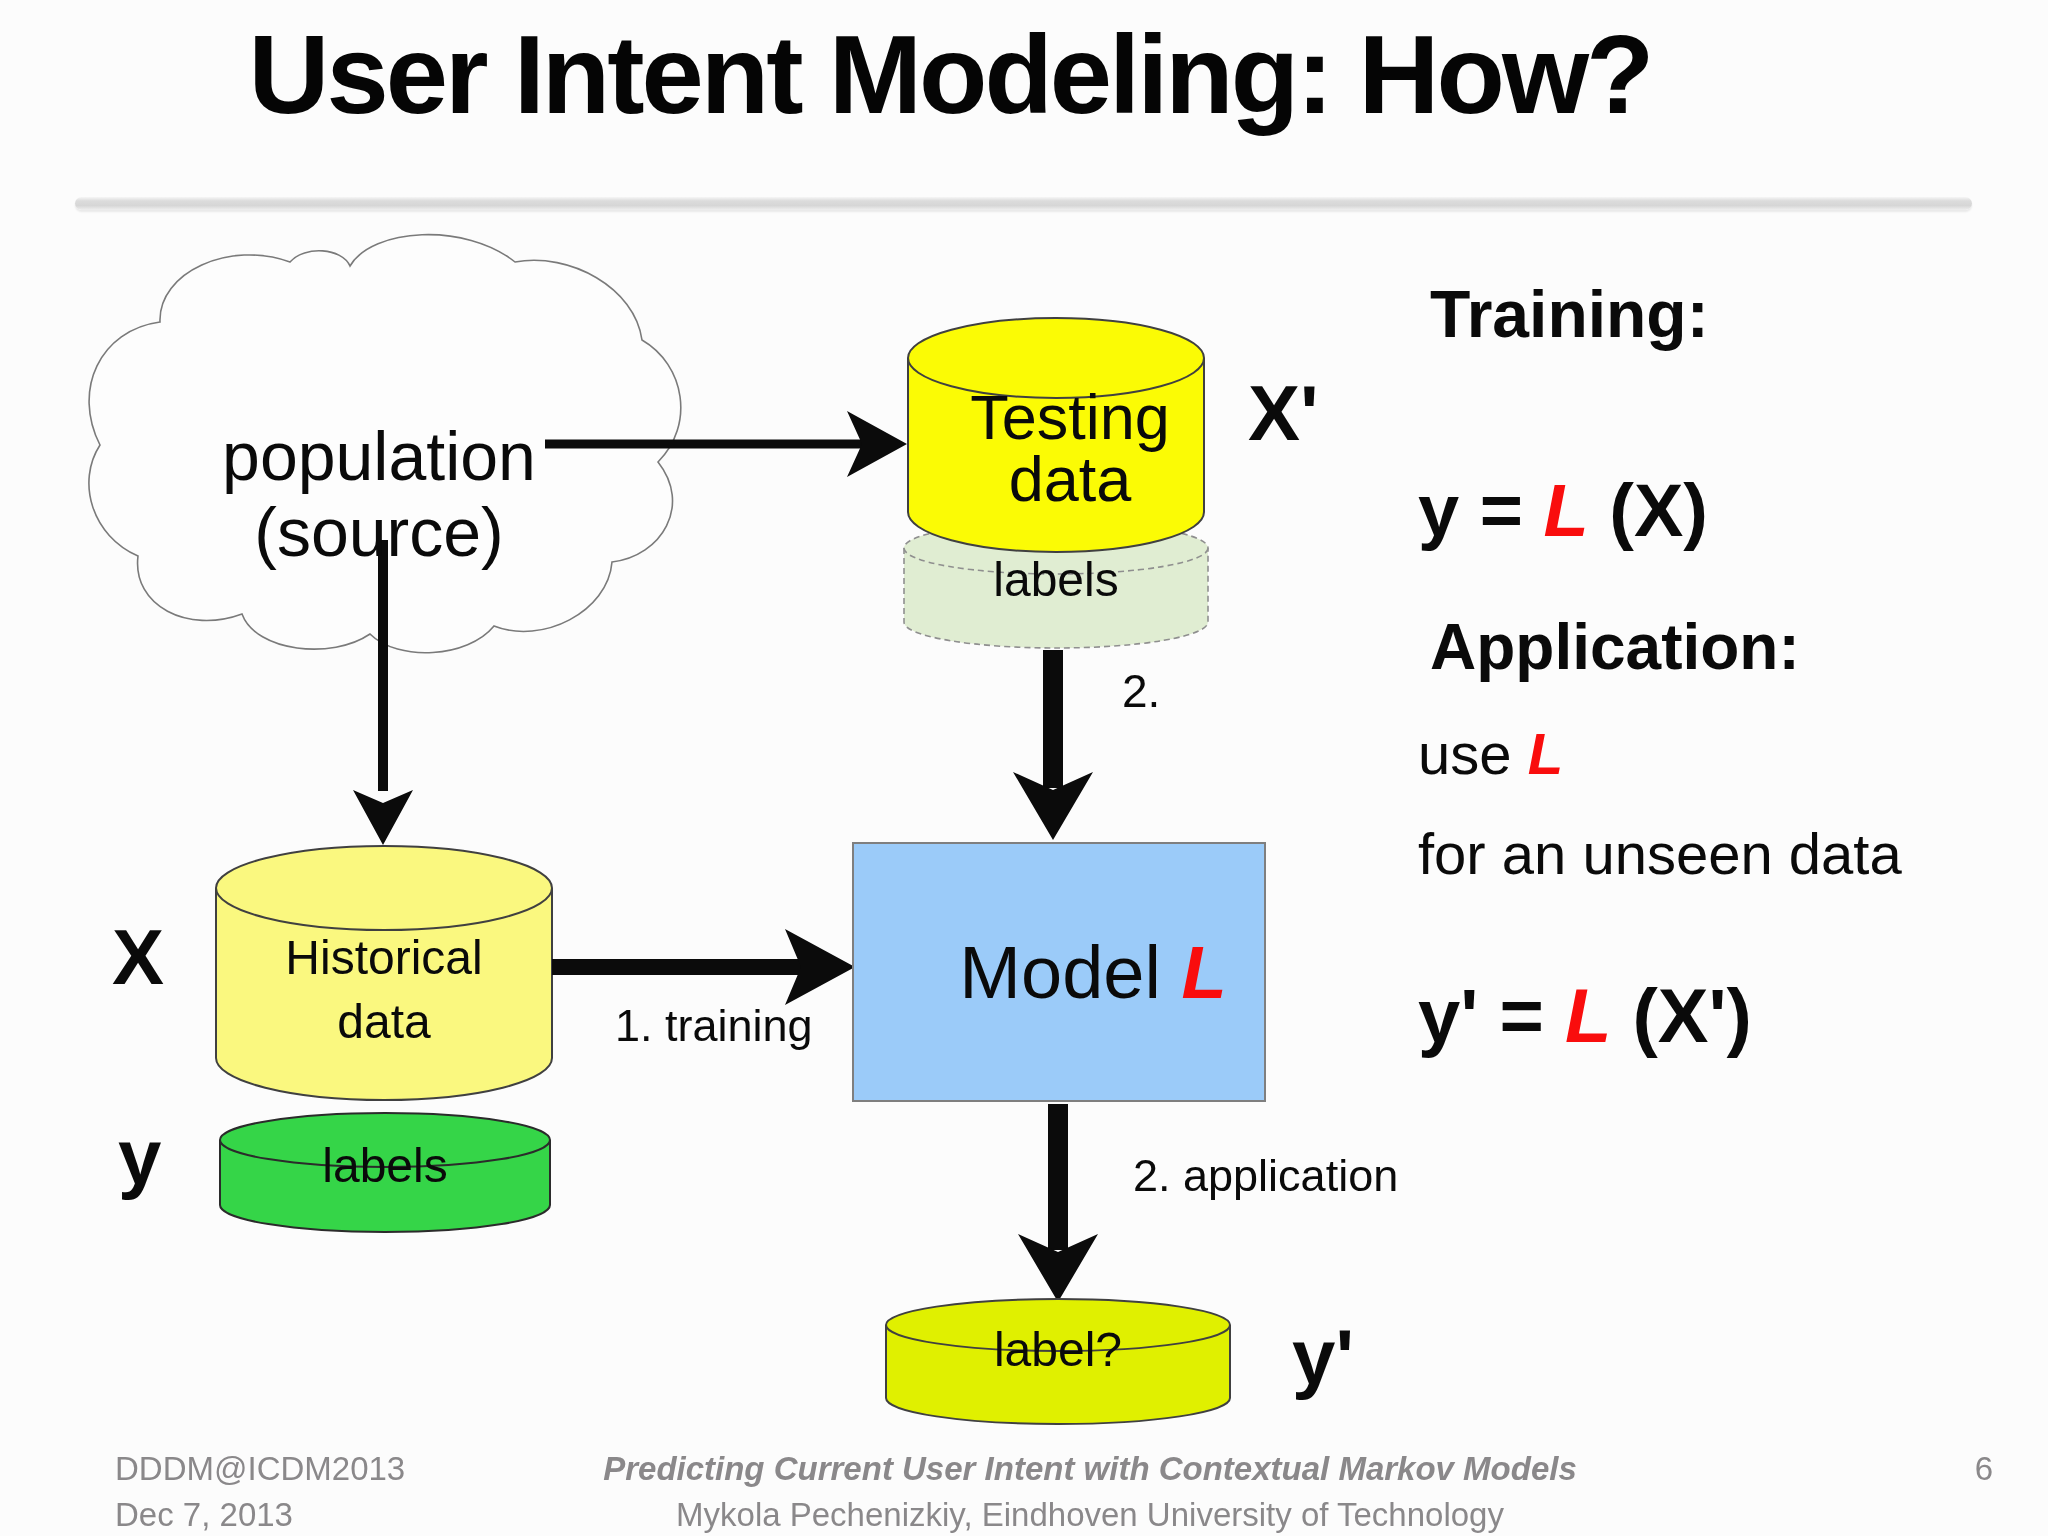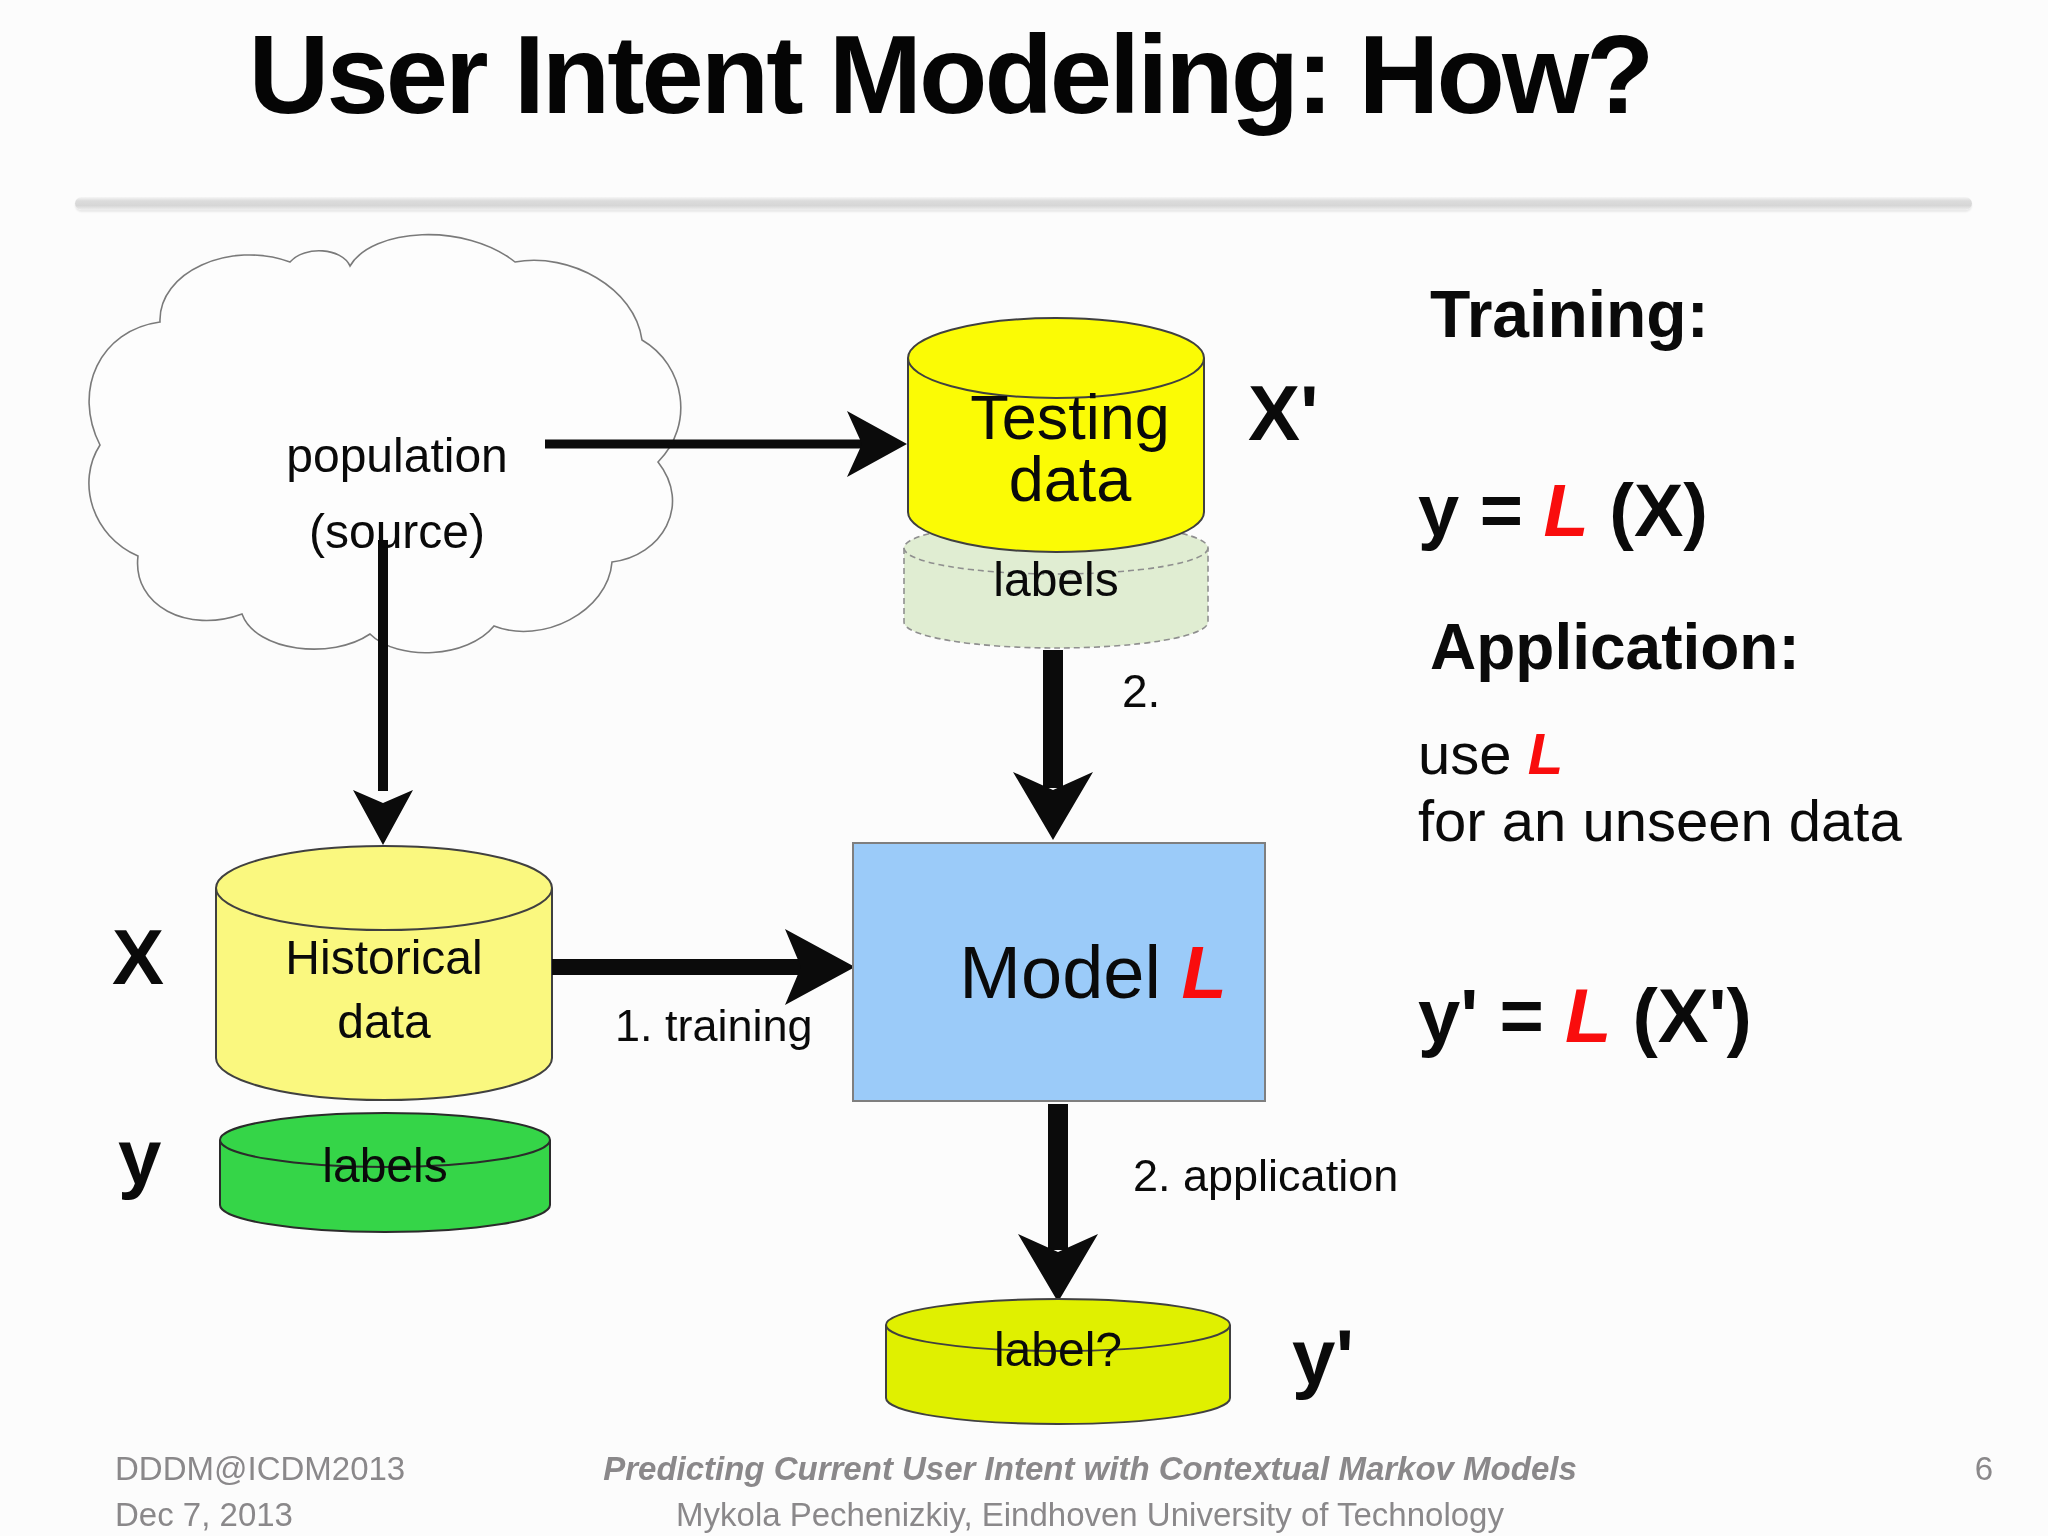--- a/index.html
+++ b/index.html
@@ -19,21 +19,21 @@
     color:#050505;white-space:nowrap;
   }
   .divider{
     top:197px;left:75px;width:1897px;height:13px;
     border-radius:7px;
     background:linear-gradient(#f6f6f6 0%,#dcdcdc 30%,#d6d6d6 65%,#efefef 100%);
     box-shadow:0 2px 2px rgba(0,0,0,0.08);
   }
   svg.overlay{position:absolute;top:0;left:0;}
   .diagram-text{text-align:center;}
-  .cloud-text{top:418px;left:222px;width:350px;font-size:48px;line-height:76px;}
+  .cloud-text{top:418px;left:204px;width:350px;font-size:68px;line-height:76px;}
   .testing-text{top:386px;left:908px;width:272px;font-size:63px;line-height:62px;padding-left:26px;}
   .testing-labels-text{top:552px;left:906px;width:300px;font-size:48px;}
   .historical-text{top:926px;left:216px;width:336px;font-size:48px;line-height:64px;}
   .historical-labels-text{top:1138px;left:225px;width:320px;font-size:48px;}
   .output-text{top:1322px;left:898px;width:320px;font-size:48px;}
   .model-text{top:930px;left:853px;width:480px;font-size:74px;}
   .marker{font-weight:bold;font-size:78px;white-space:nowrap;}
   .mark-x{top:912px;left:112px;}
   .mark-y{top:1112px;left:118px;}
   .mark-xp{top:368px;left:1248px;}
@@ -41,21 +41,21 @@
   .step-label{font-size:45px;white-space:nowrap;}
   .step-training{top:1000px;left:615px;text-align:center;}
   .step-two{top:664px;left:1122px;font-size:46px;}
   .step-application{top:1150px;left:1133px;}
   .panel-heading{font-weight:bold;font-size:66px;white-space:nowrap;margin-left:12px;}
   .panel-training{top:276px;left:1418px;}
   .panel-eq{font-weight:bold;font-size:74px;white-space:nowrap;}
   .eq-training{top:468px;left:1418px;}
   .panel-application{top:610px;left:1418px;font-size:64px;}
   .panel-use{top:720px;left:1418px;font-size:58px;white-space:nowrap;}
-  .panel-unseen{top:787px;left:1418px;font-size:58px;white-space:nowrap;}
+  .panel-unseen{top:820px;left:1418px;font-size:58px;white-space:nowrap;}
   .eq-application{top:972px;left:1418px;font-size:76px;text-align:center;}
   .red-l{color:#F90D0D;font-weight:bold;font-style:italic;}
   .footer{color:#8A888A;font-size:33px;line-height:46px;}
   .footer-left{top:1446px;left:115px;}
   .footer-center{top:1446px;left:560px;width:1060px;text-align:center;}
   .footer-center .ftitle{font-weight:bold;font-style:italic;}
   .footer-page{top:1446px;right:55px;text-align:right;}
 </style>
 </head>
 <body>

